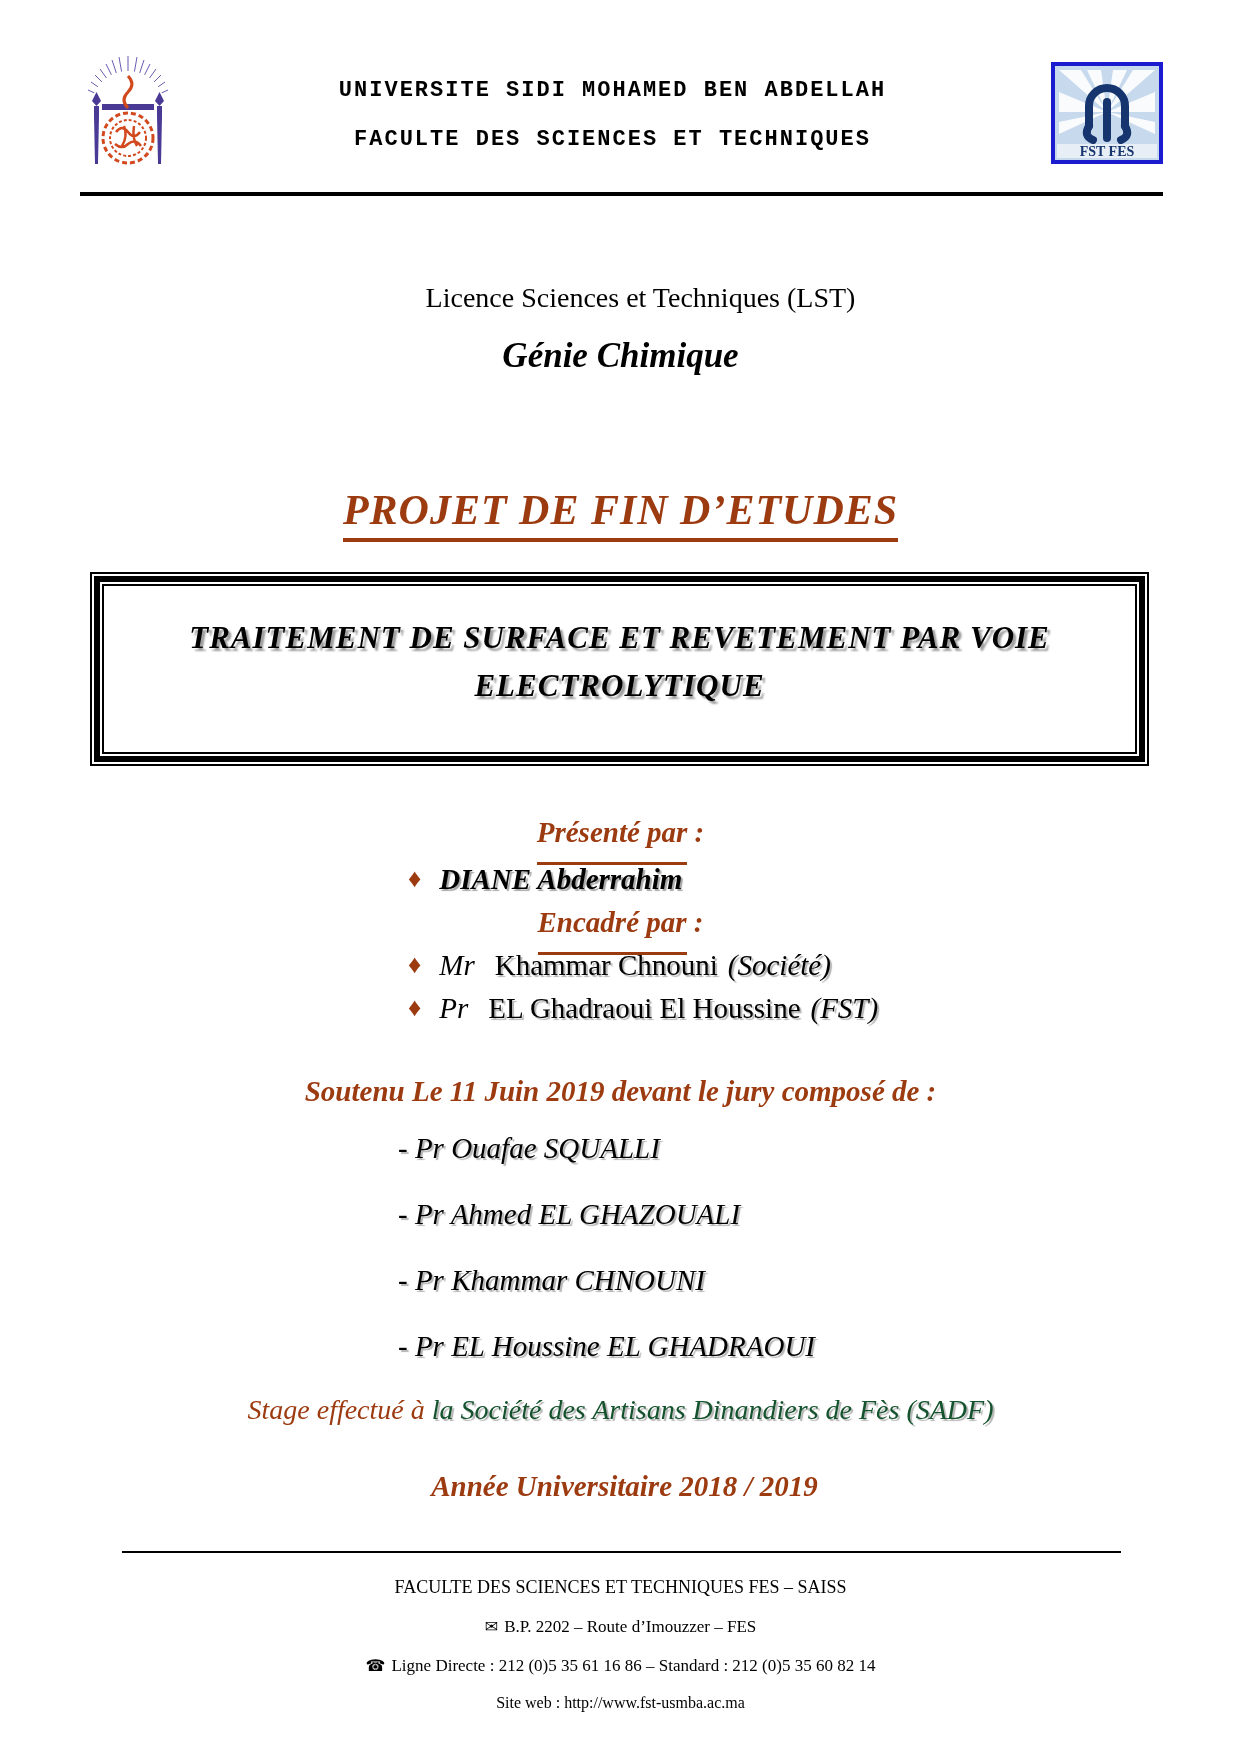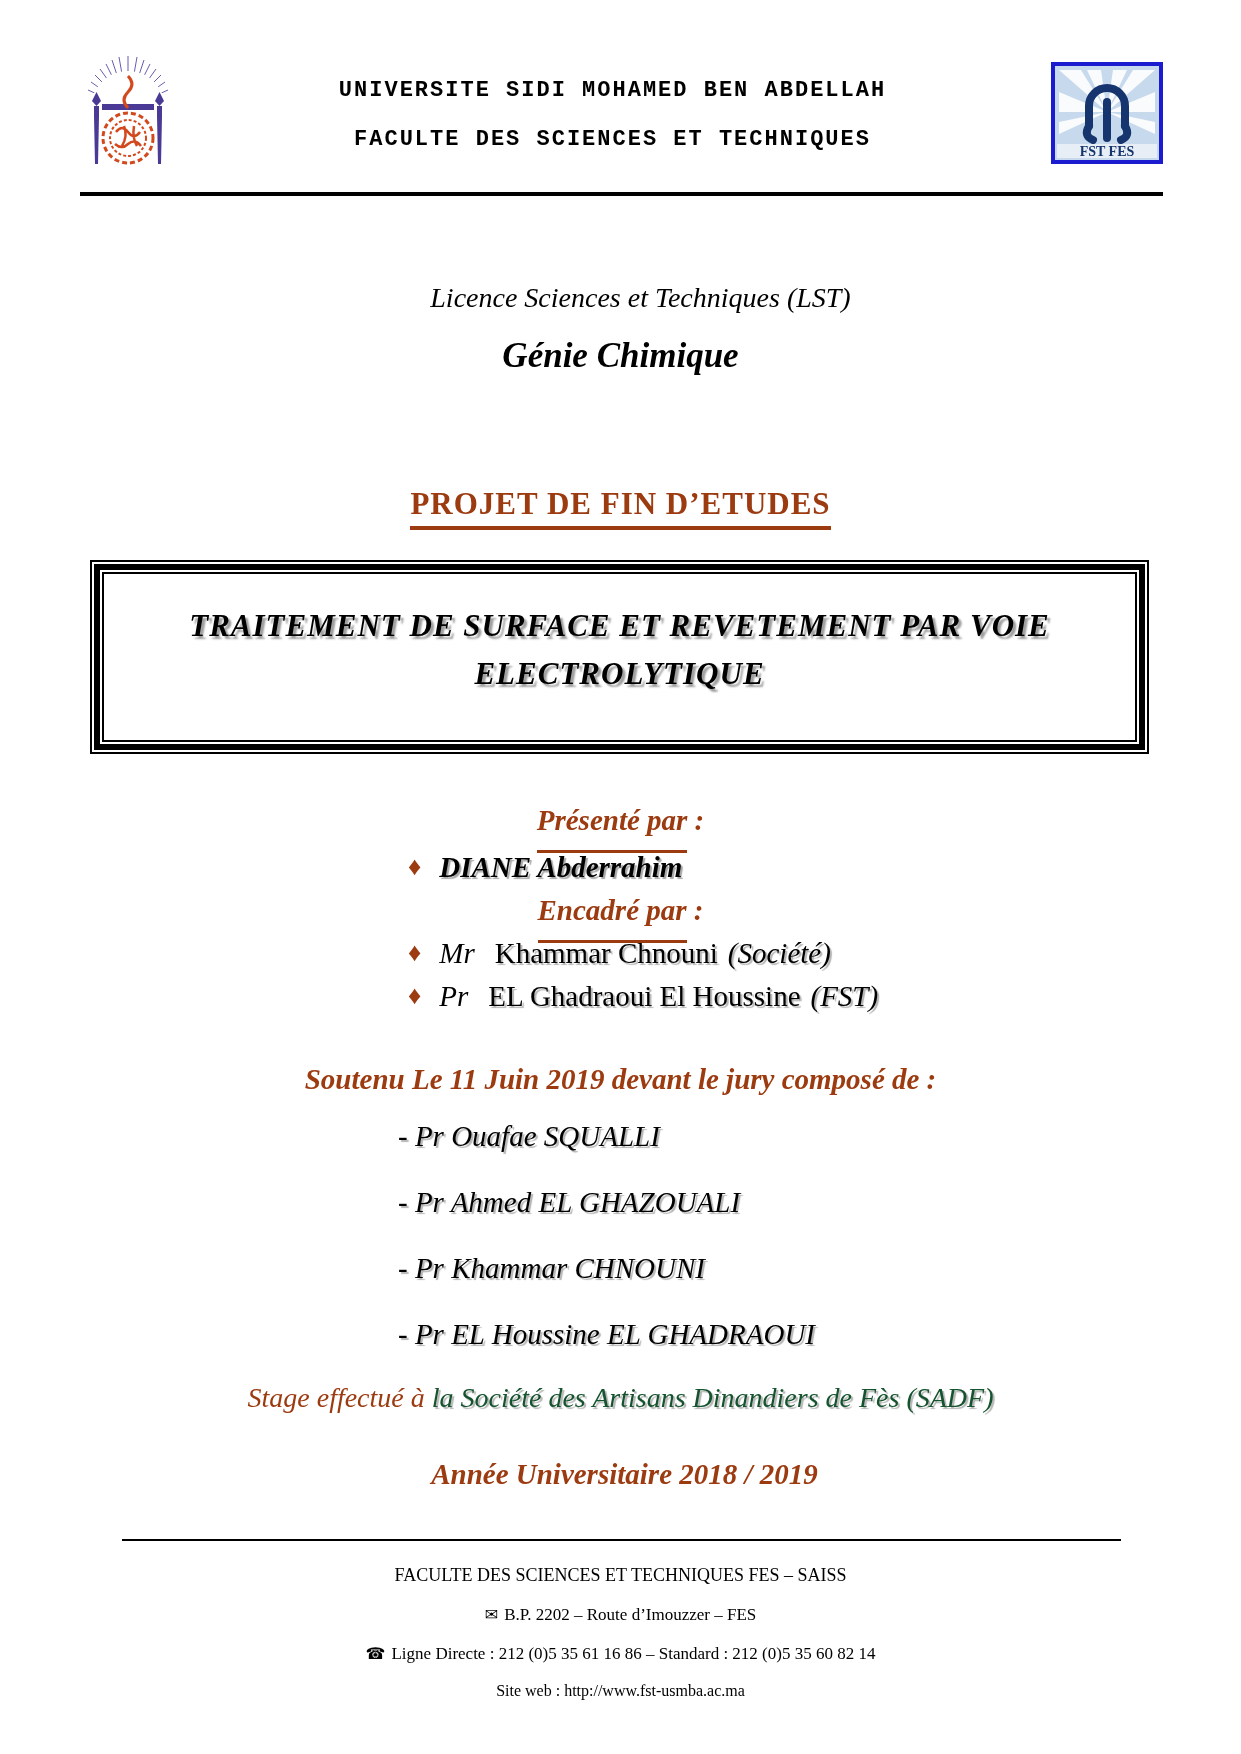--- a/index.html
+++ b/index.html
@@ -13,26 +13,26 @@
   .header-center { flex:1; text-align:center; padding-top:22px; }
   .header-line {
     font-family:"Liberation Mono","DejaVu Sans Mono",monospace;
     font-weight:bold; font-size:22px; letter-spacing:2px; white-space:nowrap;
   }
   .header-line + .header-line { margin-top:24px; }
   .logo-left { width:92px; height:122px; flex:0 0 auto; }
   .logo-right { width:112px; height:102px; flex:0 0 auto; margin-top:6px; }
   .rule-thick { height:4px; background:#000; margin:14px 78px 0 80px; }
   
-  .licence { margin-top:86px; text-align:center; font-style:italic; font-size:28px;padding-left:40px; }
+  .licence { margin-top:86px; text-align:center; font-size:28px;padding-left:40px; }
   .genie   { margin-top:22px; text-align:center; font-style:italic; font-weight:bold; font-size:35px; }
   
   .projet-wrap { margin-top:110px; text-align:center; }
   .projet {
-    display:inline-block; font-size:31px; font-weight:bold; 
+    display:inline-block; font-size:42px; font-weight:bold; font-style:italic;
     color:var(--accent); border-bottom:4px solid var(--accent); padding-bottom:4px;
     letter-spacing:1px;
   }
   .titlebox-outer { margin:30px 92px 0 90px; border:2px solid #000; }
   .titlebox-mid   { border:6px solid #000; margin:2px; }
   .titlebox-inner { border:2px solid #000; margin:2px; padding:28px 12px 42px; text-align:center; }
   .box-title-line {
     font-size:31px; font-weight:bold; font-style:italic; line-height:1.55;
     text-shadow:3px 3px 2px #9e9e9e; letter-spacing:1px;
   }

